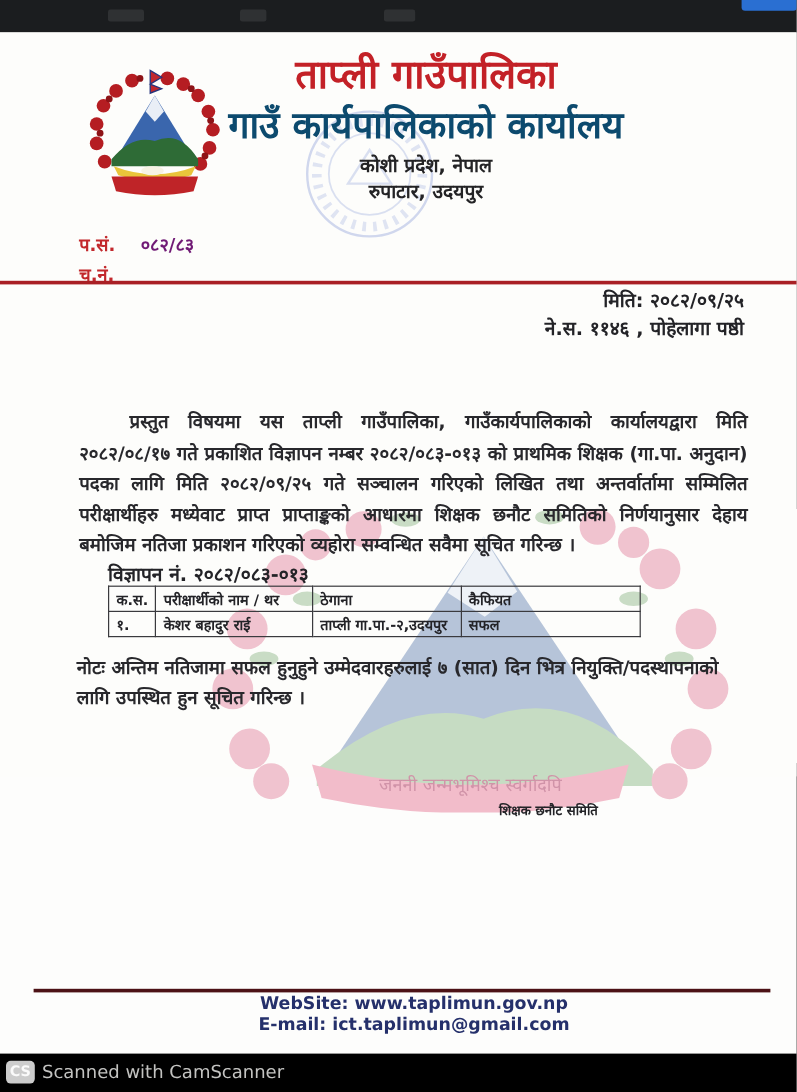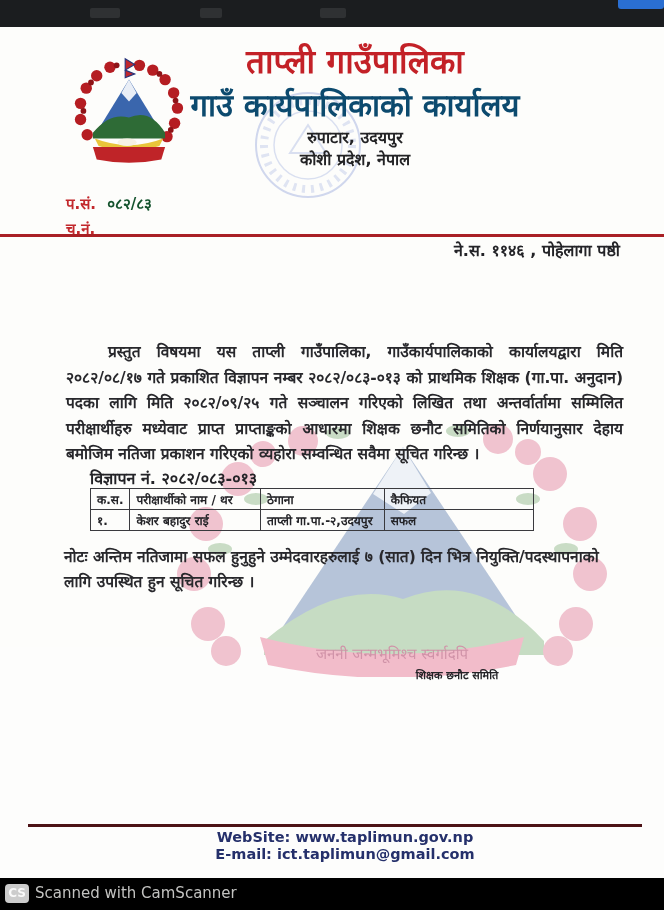--- a/index.html
+++ b/index.html
@@ -18,21 +18,21 @@
   
   .emblem{position:absolute;left:72px;top:27px;width:114px;height:112px;}
   .head-block{position:absolute;left:120px;top:14px;width:470px;text-align:center;}
   .title1{font-size:33px;line-height:42px;font-weight:700;color:#c32127;}
   .title2{font-size:31px;line-height:44px;font-weight:700;color:#0c4a6e;}
   .addr{font-size:16px;line-height:22px;font-weight:700;color:#232325;}
   .stamp{position:absolute;left:252px;top:62px;width:112px;height:112px;opacity:0.55;}
 
   .meta-row{position:absolute;left:66px;font-size:15px;font-weight:700;}
   .meta-label{color:#c2282c;}
-  .meta-value{color:#14532d;margin-left:6px;}
+  .meta-value{color:#701a75;margin-left:16px;}
   .redline{position:absolute;left:0;top:207px;width:664px;height:2.5px;background:#a92025;}
 
   .date-block{position:absolute;right:44px;top:212px;text-align:right;font-size:16px;
               line-height:23px;font-weight:700;color:#232327;}
 
   .subject{position:absolute;left:0;top:271px;width:664px;text-align:center;
            font-size:16.5px;font-weight:700;color:#232327;}
 
   .body-par{position:absolute;left:66px;top:313px;width:557px;font-size:15.5px;
             line-height:25.5px;font-weight:600;color:#28282c;text-align:justify;text-indent:42px;}
@@ -119,35 +119,36 @@
         <ellipse cx="58" cy="90" rx="10" ry="4" fill="#f6f2e4"></ellipse>
       </g>
       <g>
         <path d="M22,95 L98,95 L94,108 Q60,115 26,108 Z" fill="#bf2428"></path>
       </g>
     </svg>
 
     <div class="head-block">
       <div class="title1">ताप्ली गाउँपालिका</div>
       <div class="title2">गाउँ कार्यपालिकाको कार्यालय</div>
+      <div class="addr">कोशी प्रदेश, नेपाल</div>
       <div class="addr">रुपाटार, उदयपुर</div>
-      <div class="addr">कोशी प्रदेश, नेपाल</div>
     </div>
 
     <div class="meta-row" style="top:166px;">
       <span class="meta-label">प.सं.</span>
       <span class="meta-value">०८२/८३</span>
     </div>
     <div class="meta-row" style="top:191px;">
       <span class="meta-label">च.नं.</span>
     </div>
 
     <div class="redline"></div>
 
     <div class="date-block">
+      <div>मिति: २०८२/०९/२५</div>
       <div>ने.स. ११४६ , पोहेलागा पष्ठी</div>
     </div>
 
 
     <svg class="watermark" viewBox="0 0 448 258">
       <g>
         <path d="M110,215 L235,28 L360,215 Z" fill="#b6c4d9"></path>
         <path d="M205,75 L235,28 L263,74 L236,95 Z" fill="#eef2f7"></path>
         <path d="M96,222 Q170,160 235,180 Q310,150 376,222 L376,236 L96,236 Z" fill="#c6dcc3"></path>
       </g>

